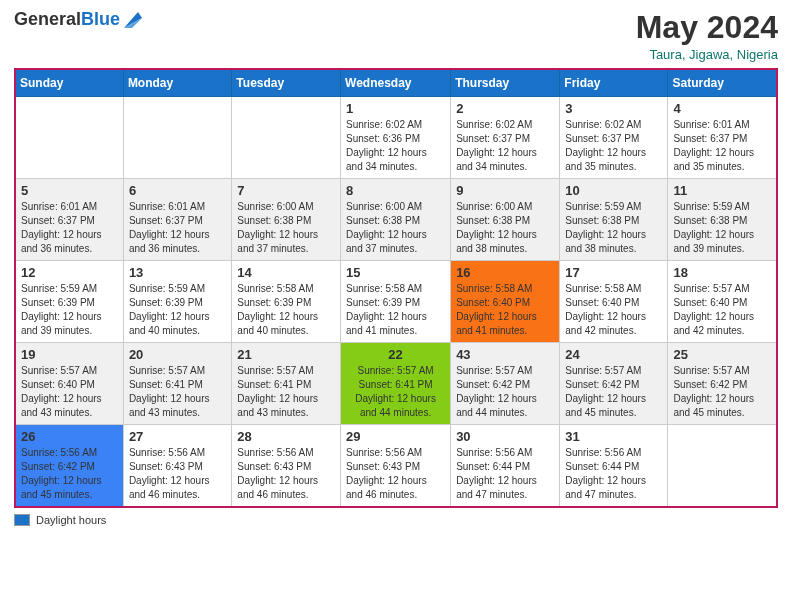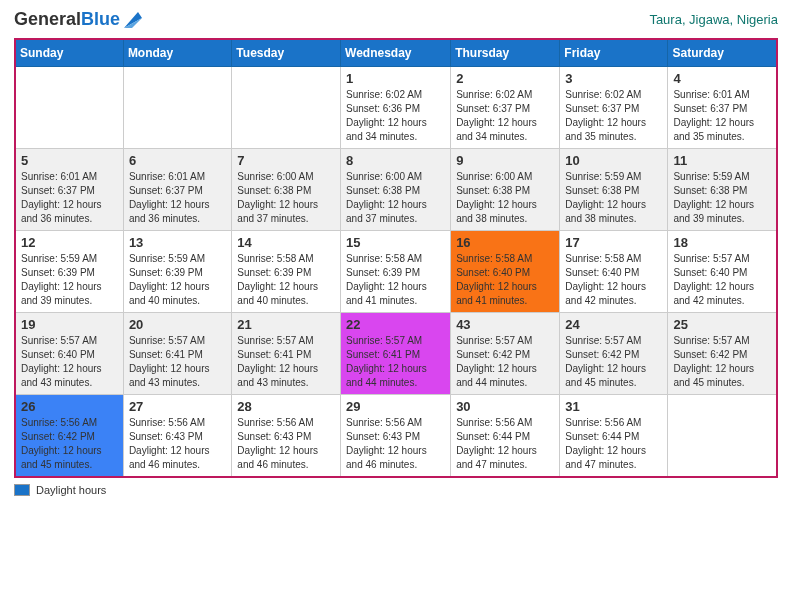--- a/index.html
+++ b/index.html
@@ -112,20 +112,21 @@
             <span>General</span><span class="blue">Blue</span>
           </span>
           <svg width="22" height="22" viewBox="0 0 22 22">
             <polygon points="4,18 22,8 18,2" fill="#1a73c8"></polygon>
             <polygon points="4,18 22,8 12,18" fill="#5ba4e0"></polygon>
           </svg>
         </div>
       </div>
     </div>
     <div class="title-block">
+      <div class="month-title">May 2024</div>
       <div class="location">Taura, Jigawa, Nigeria</div>
     </div>
   </div>
 
   <table class="calendar">
     <thead>
       <tr>
         <th>Sunday</th>
         <th>Monday</th>
         <th>Tuesday</th>
@@ -286,21 +287,21 @@
 Daylight: 12 hours
 and 43 minutes.</div>
           </td>
           <td style="background: rgb(240, 240, 240); min-height: 75px; margin-left: 26px;">
             <span class="day-number">21</span>
             <div class="day-info" style="white-space: pre-line;">Sunrise: 5:57 AM
 Sunset: 6:41 PM
 Daylight: 12 hours
 and 43 minutes.</div>
           </td>
-          <td style="background: #d946ef; min-height: 75px;">
+          <td style="background: #84cc16; min-height: 75px; text-align: center;">
             <span class="day-number">22</span>
             <div class="day-info" style="white-space: pre-line;">Sunrise: 5:57 AM
 Sunset: 6:41 PM
 Daylight: 12 hours
 and 44 minutes.</div>
           </td>
           <td style="background: rgb(240, 240, 240); min-height: 75px;">
             <span class="day-number">43</span>
             <div class="day-info" style="white-space: pre-line;">Sunrise: 5:57 AM
 Sunset: 6:42 PM

